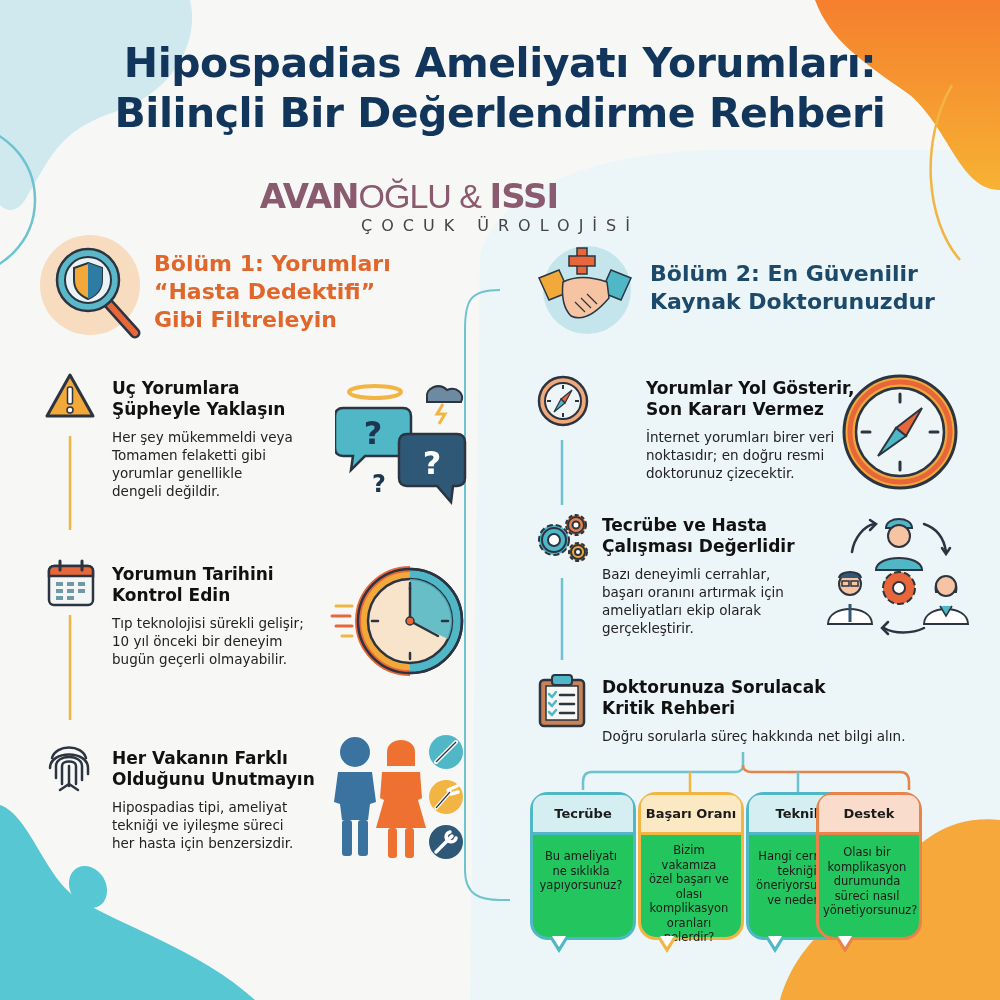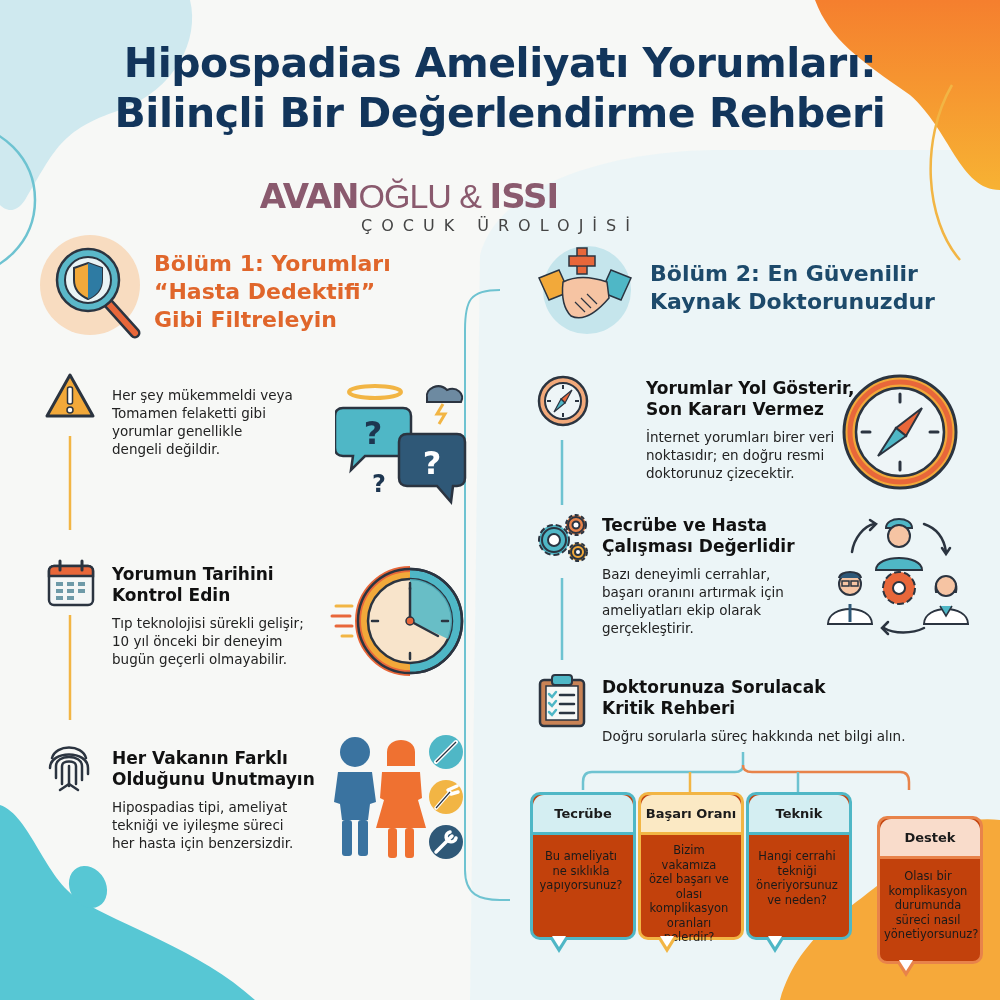--- a/index.html
+++ b/index.html
@@ -29,22 +29,22 @@
   }
   .section-title {
     position: absolute; font-weight: bold; font-size: 22px; line-height: 28px; z-index: 2;
   }
   .s1-title { left: 154px; top: 250px; width: 300px; color: #e0662b; }
   .s2-title { left: 650px; top: 260px; width: 330px; color: #1d4a6b; }
   .item { position: absolute; z-index: 2; }
   .item h3 { font-size: 17px; font-weight: bold; line-height: 21px; color: #111; }
   .item p { font-size: 13.5px; line-height: 18px; color: #222; margin-top: 8px; white-space: pre-line; }
   .card {
-    position: absolute; width: 106px; height: 148px; border-radius: 10px; z-index: 3;
-    background: #c2410c; border: 3px solid;
+    position: absolute; width: 106px; height: 148px; border-radius: 18px; z-index: 3;
+    background: #22c55e; border: 3px solid;
   }
   .card .head {
     height: 40px; display: flex; align-items: center; justify-content: center;
     font-weight: bold; font-size: 13px; border-bottom: 3px solid; border-radius: 11px 11px 0 0;
   }
   .card .body {
     padding: 14px 8px 0 4px; text-align: center; font-size: 11.5px; line-height: 14.5px;
     white-space: pre-line; color: #1a1a1a;
   }
   .card .tail {
@@ -142,20 +142,21 @@
 </div>
 
 <div class="abs" style="left:44px;top:372px;z-index:2;">
   <svg width="52" height="48" viewBox="0 0 52 48">
     <path d="M26 3 L49 44 H3 Z" fill="#f2a93a" stroke="#2b3440" stroke-width="3" stroke-linejoin="round"></path>
     <rect x="23.5" y="15" width="5" height="17" rx="2" fill="#fff" stroke="#2b3440" stroke-width="1.5"></rect>
     <circle cx="26" cy="38" r="3" fill="#fff" stroke="#2b3440" stroke-width="1.5"></circle>
   </svg>
 </div>
 <div class="item" style="left:112px;top:378px;width:240px;">
+  <h3><span>Uç Yorumlara</span><br><span>Şüpheyle Yaklaşın</span></h3>
   <p>Her şey mükemmeldi veya
 Tomamen felaketti gibi
 yorumlar genellikle
 dengeli değildir.</p>
 </div>
 <div class="abs" style="left:335px;top:380px;z-index:2;">
   <svg width="135" height="125" viewBox="0 0 135 125">
     <ellipse cx="40" cy="12" rx="26" ry="6" fill="none" stroke="#f2b544" stroke-width="4"></ellipse>
     <path d="M8 28 H68 C73 28 76 31 76 36 V68 C76 73 73 76 68 76 H30 L16 90 L18 76 H8 C3 76 0 73 0 68 V36 C0 31 3 28 8 28 Z" fill="#4fb7c6" stroke="#2b3440" stroke-width="2.5"></path>
     <text x="38" y="64" text-anchor="middle" font-family="DejaVu Sans, sans-serif" font-size="32" font-weight="bold" fill="#1d3650">?</text>
@@ -395,21 +396,21 @@
 </div>
 <div class="card" style="left:746px;top:792px;border-color:#4fb7c6;">
   <div class="head" style="background:#d4eef2;border-color:#4fb7c6;">Teknik</div>
   <div class="body">Hangi cerrahi
 tekniği
 öneriyorsunuz
 ve neden?</div>
   <div class="tail" style="border-top-color:#4fb7c6;"></div>
   <div class="tail-in"></div>
 </div>
-<div class="card" style="left:877px;top:792px;border-color:#e8834a;margin-top:24px;">
+<div class="card" style="left:816px;top:792px;border-color:#e8834a;">
   <div class="head" style="background:#f9dccb;border-color:#e8834a;">Destek</div>
   <div class="body" style="padding-top:10px;">Olası bir
 komplikasyon
 durumunda
 süreci nasıl
 yönetiyorsunuz?</div>
   <div class="tail" style="border-top-color:#e8834a;"></div>
   <div class="tail-in"></div>
 </div>
 

